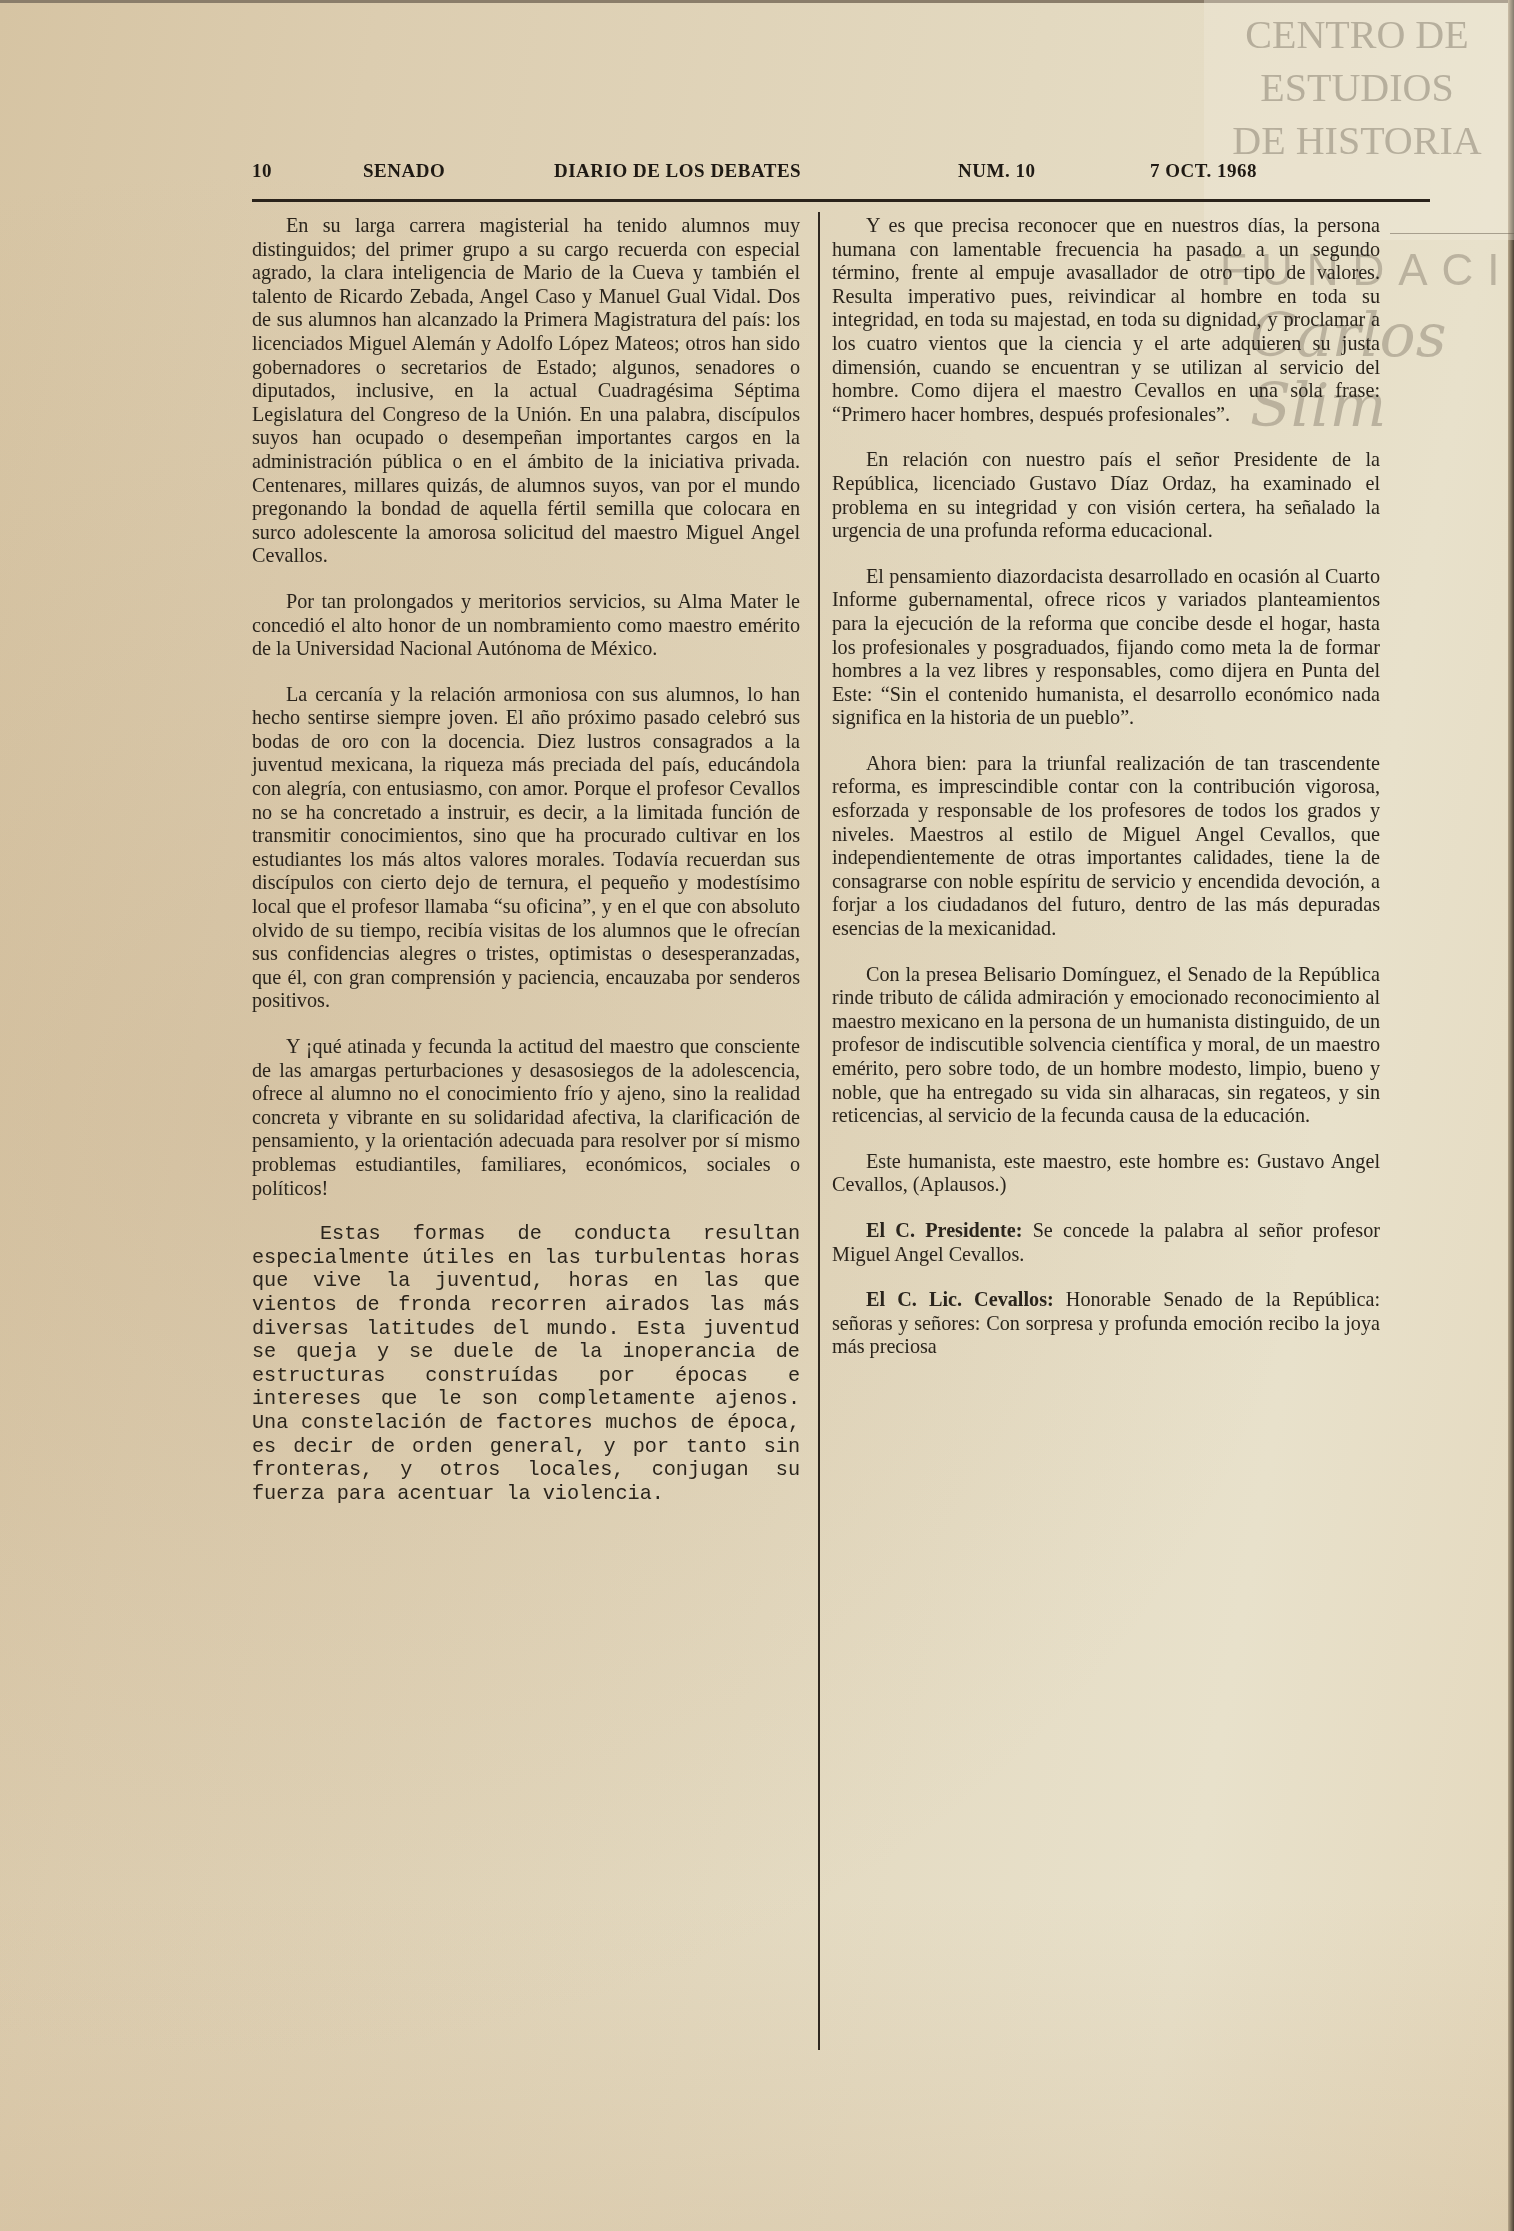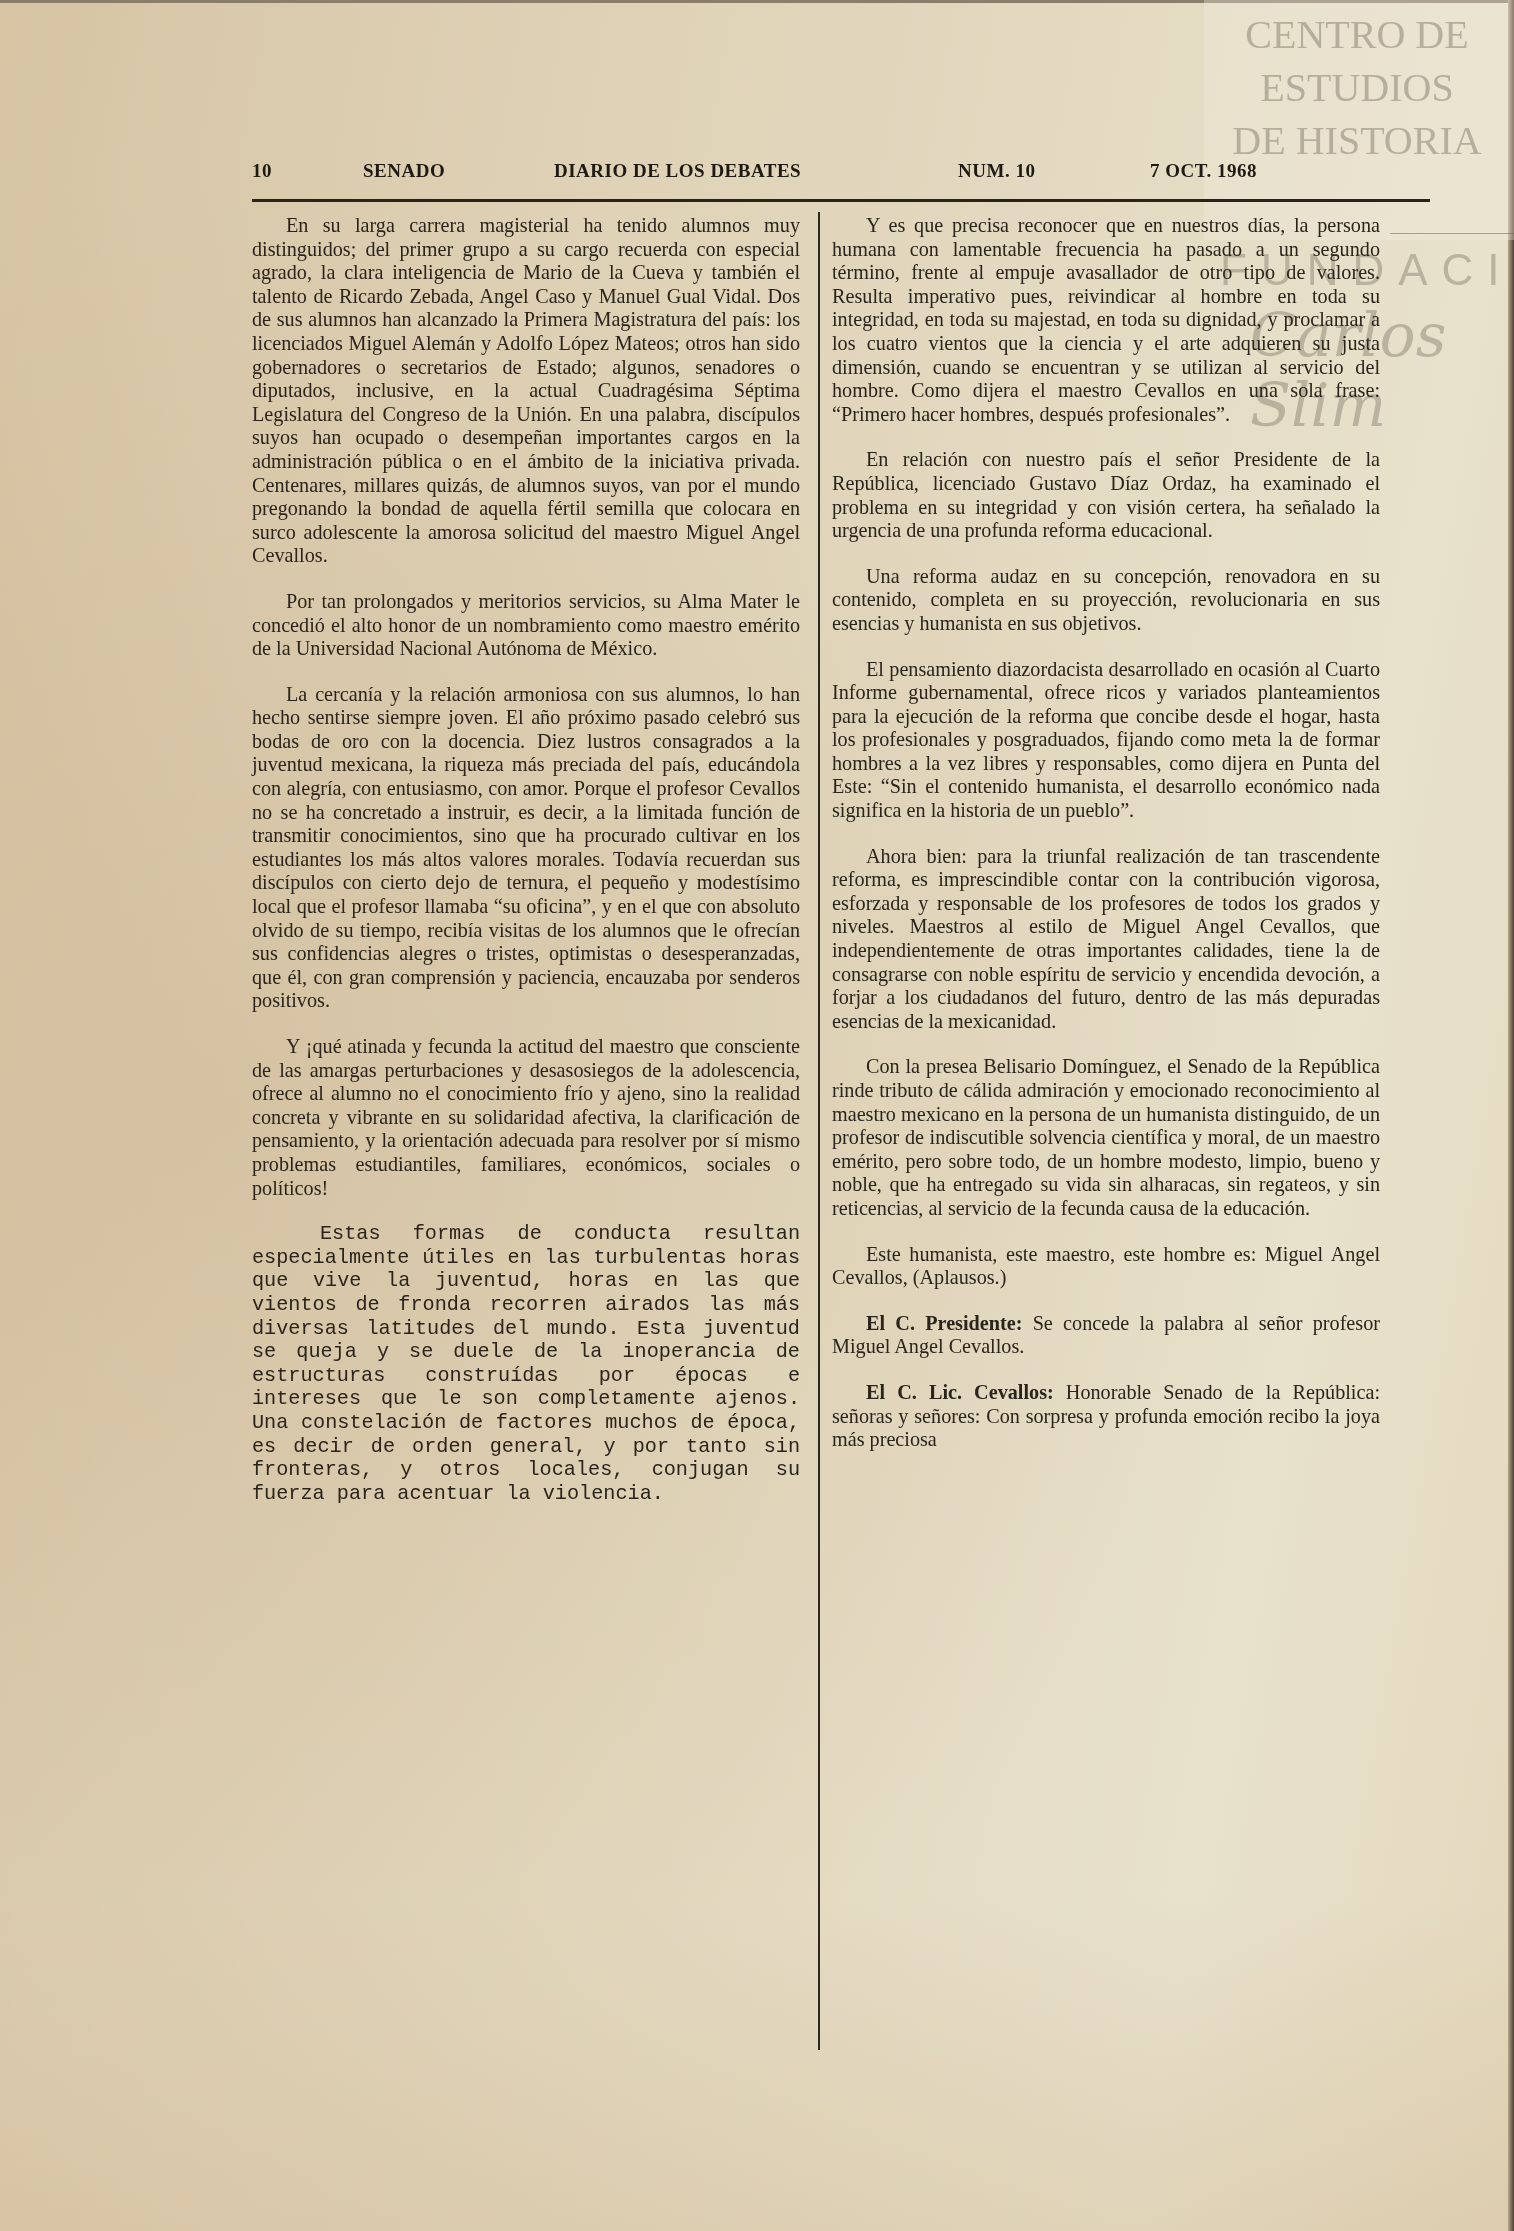--- a/index.html
+++ b/index.html
@@ -104,25 +104,24 @@
   <p class="para">En su larga carrera magisterial ha tenido alumnos muy distinguidos; del primer grupo a su cargo recuerda con especial agrado, la clara inteligencia de Mario de la Cueva y también el talento de Ricardo Zebada, Angel Caso y Manuel Gual Vidal. Dos de sus alumnos han alcanzado la Primera Magistratura del país: los licenciados Miguel Alemán y Adolfo López Mateos; otros han sido gobernadores o secretarios de Estado; algunos, senadores o diputados, inclusive, en la actual Cuadragésima Séptima Legislatura del Congreso de la Unión. En una palabra, discípulos suyos han ocupado o desempeñan importantes cargos en la administración pública o en el ámbito de la iniciativa privada. Centenares, millares quizás, de alumnos suyos, van por el mundo pregonando la bondad de aquella fértil semilla que colocara en surco adolescente la amorosa solicitud del maestro Miguel Angel Cevallos.</p>
   <p class="para">Por tan prolongados y meritorios servicios, su Alma Mater le concedió el alto honor de un nombramiento como maestro emérito de la Universidad Nacional Autónoma de México.</p>
   <p class="para">La cercanía y la relación armoniosa con sus alumnos, lo han hecho sentirse siempre joven. El año próximo pasado celebró sus bodas de oro con la docencia. Diez lustros consagrados a la juventud mexicana, la riqueza más preciada del país, educándola con alegría, con entusiasmo, con amor. Porque el profesor Cevallos no se ha concretado a instruir, es decir, a la limitada función de transmitir conocimientos, sino que ha procurado cultivar en los estudiantes los más altos valores morales. Todavía recuerdan sus discípulos con cierto dejo de ternura, el pequeño y modestísimo local que el profesor llamaba “su oficina”, y en el que con absoluto olvido de su tiempo, recibía visitas de los alumnos que le ofrecían sus confidencias alegres o tristes, optimistas o desesperanzadas, que él, con gran comprensión y paciencia, encauzaba por senderos positivos.</p>
   <p class="para">Y ¡qué atinada y fecunda la actitud del maestro que consciente de las amargas perturbaciones y desasosiegos de la adolescencia, ofrece al alumno no el conocimiento frío y ajeno, sino la realidad concreta y vibrante en su solidaridad afectiva, la clarificación de pensamiento, y la orientación adecuada para resolver por sí mismo problemas estudiantiles, familiares, económicos, sociales o políticos!</p>
   <p class="para wide-indent">Estas formas de conducta resultan especialmente útiles en las turbulentas horas que vive la juventud, horas en las que vientos de fronda recorren airados las más diversas latitudes del mundo. Esta juventud se queja y se duele de la inoperancia de estructuras construídas por épocas e intereses que le son completamente ajenos. Una constelación de factores muchos de época, es decir de orden general, y por tanto sin fronteras, y otros locales, conjugan su fuerza para acentuar la violencia.</p>
 </div>
 
 <div class="column col-right">
   <p class="para">Y es que precisa reconocer que en nuestros días, la persona humana con lamentable frecuencia ha pasado a un segundo término, frente al empuje avasallador de otro tipo de valores. Resulta imperativo pues, reivindicar al hombre en toda su integridad, en toda su majestad, en toda su dignidad, y proclamar a los cuatro vientos que la ciencia y el arte adquieren su justa dimensión, cuando se encuentran y se utilizan al servicio del hombre. Como dijera el maestro Cevallos en una sola frase: “Primero hacer hombres, después profesionales”.</p>
   <p class="para">En relación con nuestro país el señor Presidente de la República, licenciado Gustavo Díaz Ordaz, ha examinado el problema en su integridad y con visión certera, ha señalado la urgencia de una profunda reforma educacional.</p>
-  <p class="para">Una reforma audaz en su concepción, renovadora en su contenido, completa en su proyección, revolucionaria en sus esencias y humanista en sus objetivos.</p>
   <p class="para">El pensamiento diazordacista desarrollado en ocasión al Cuarto Informe gubernamental, ofrece ricos y variados planteamientos para la ejecución de la reforma que concibe desde el hogar, hasta los profesionales y posgraduados, fijando como meta la de formar hombres a la vez libres y responsables, como dijera en Punta del Este: “Sin el contenido humanista, el desarrollo económico nada significa en la historia de un pueblo”.</p>
   <p class="para">Ahora bien: para la triunfal realización de tan trascendente reforma, es imprescindible contar con la contribución vigorosa, esforzada y responsable de los profesores de todos los grados y niveles. Maestros al estilo de Miguel Angel Cevallos, que independientemente de otras importantes calidades, tiene la de consagrarse con noble espíritu de servicio y encendida devoción, a forjar a los ciudadanos del futuro, dentro de las más depuradas esencias de la mexicanidad.</p>
   <p class="para">Con la presea Belisario Domínguez, el Senado de la República rinde tributo de cálida admiración y emocionado reconocimiento al maestro mexicano en la persona de un humanista distinguido, de un profesor de indiscutible solvencia científica y moral, de un maestro emérito, pero sobre todo, de un hombre modesto, limpio, bueno y noble, que ha entregado su vida sin alharacas, sin regateos, y sin reticencias, al servicio de la fecunda causa de la educación.</p>
-  <p class="para">Este humanista, este maestro, este hombre es: Miguel Angel Cevallos, (Aplausos.)</p>
+  <p class="para">Este humanista, este maestro, este hombre es: Gustavo Angel Cevallos, (Aplausos.)</p>
 
 
   <p class="para">
     <span class="speaker">El C. Presidente:</span><span> Se concede la palabra al señor profesor Miguel Angel Cevallos.</span>
   </p>
   <p class="para">
     <span class="speaker">El C. Lic. Cevallos:</span><span> Honorable Senado de la República: señoras y señores: Con sorpresa y profunda emoción recibo la joya más preciosa</span>
   </p>
 </div>
 

